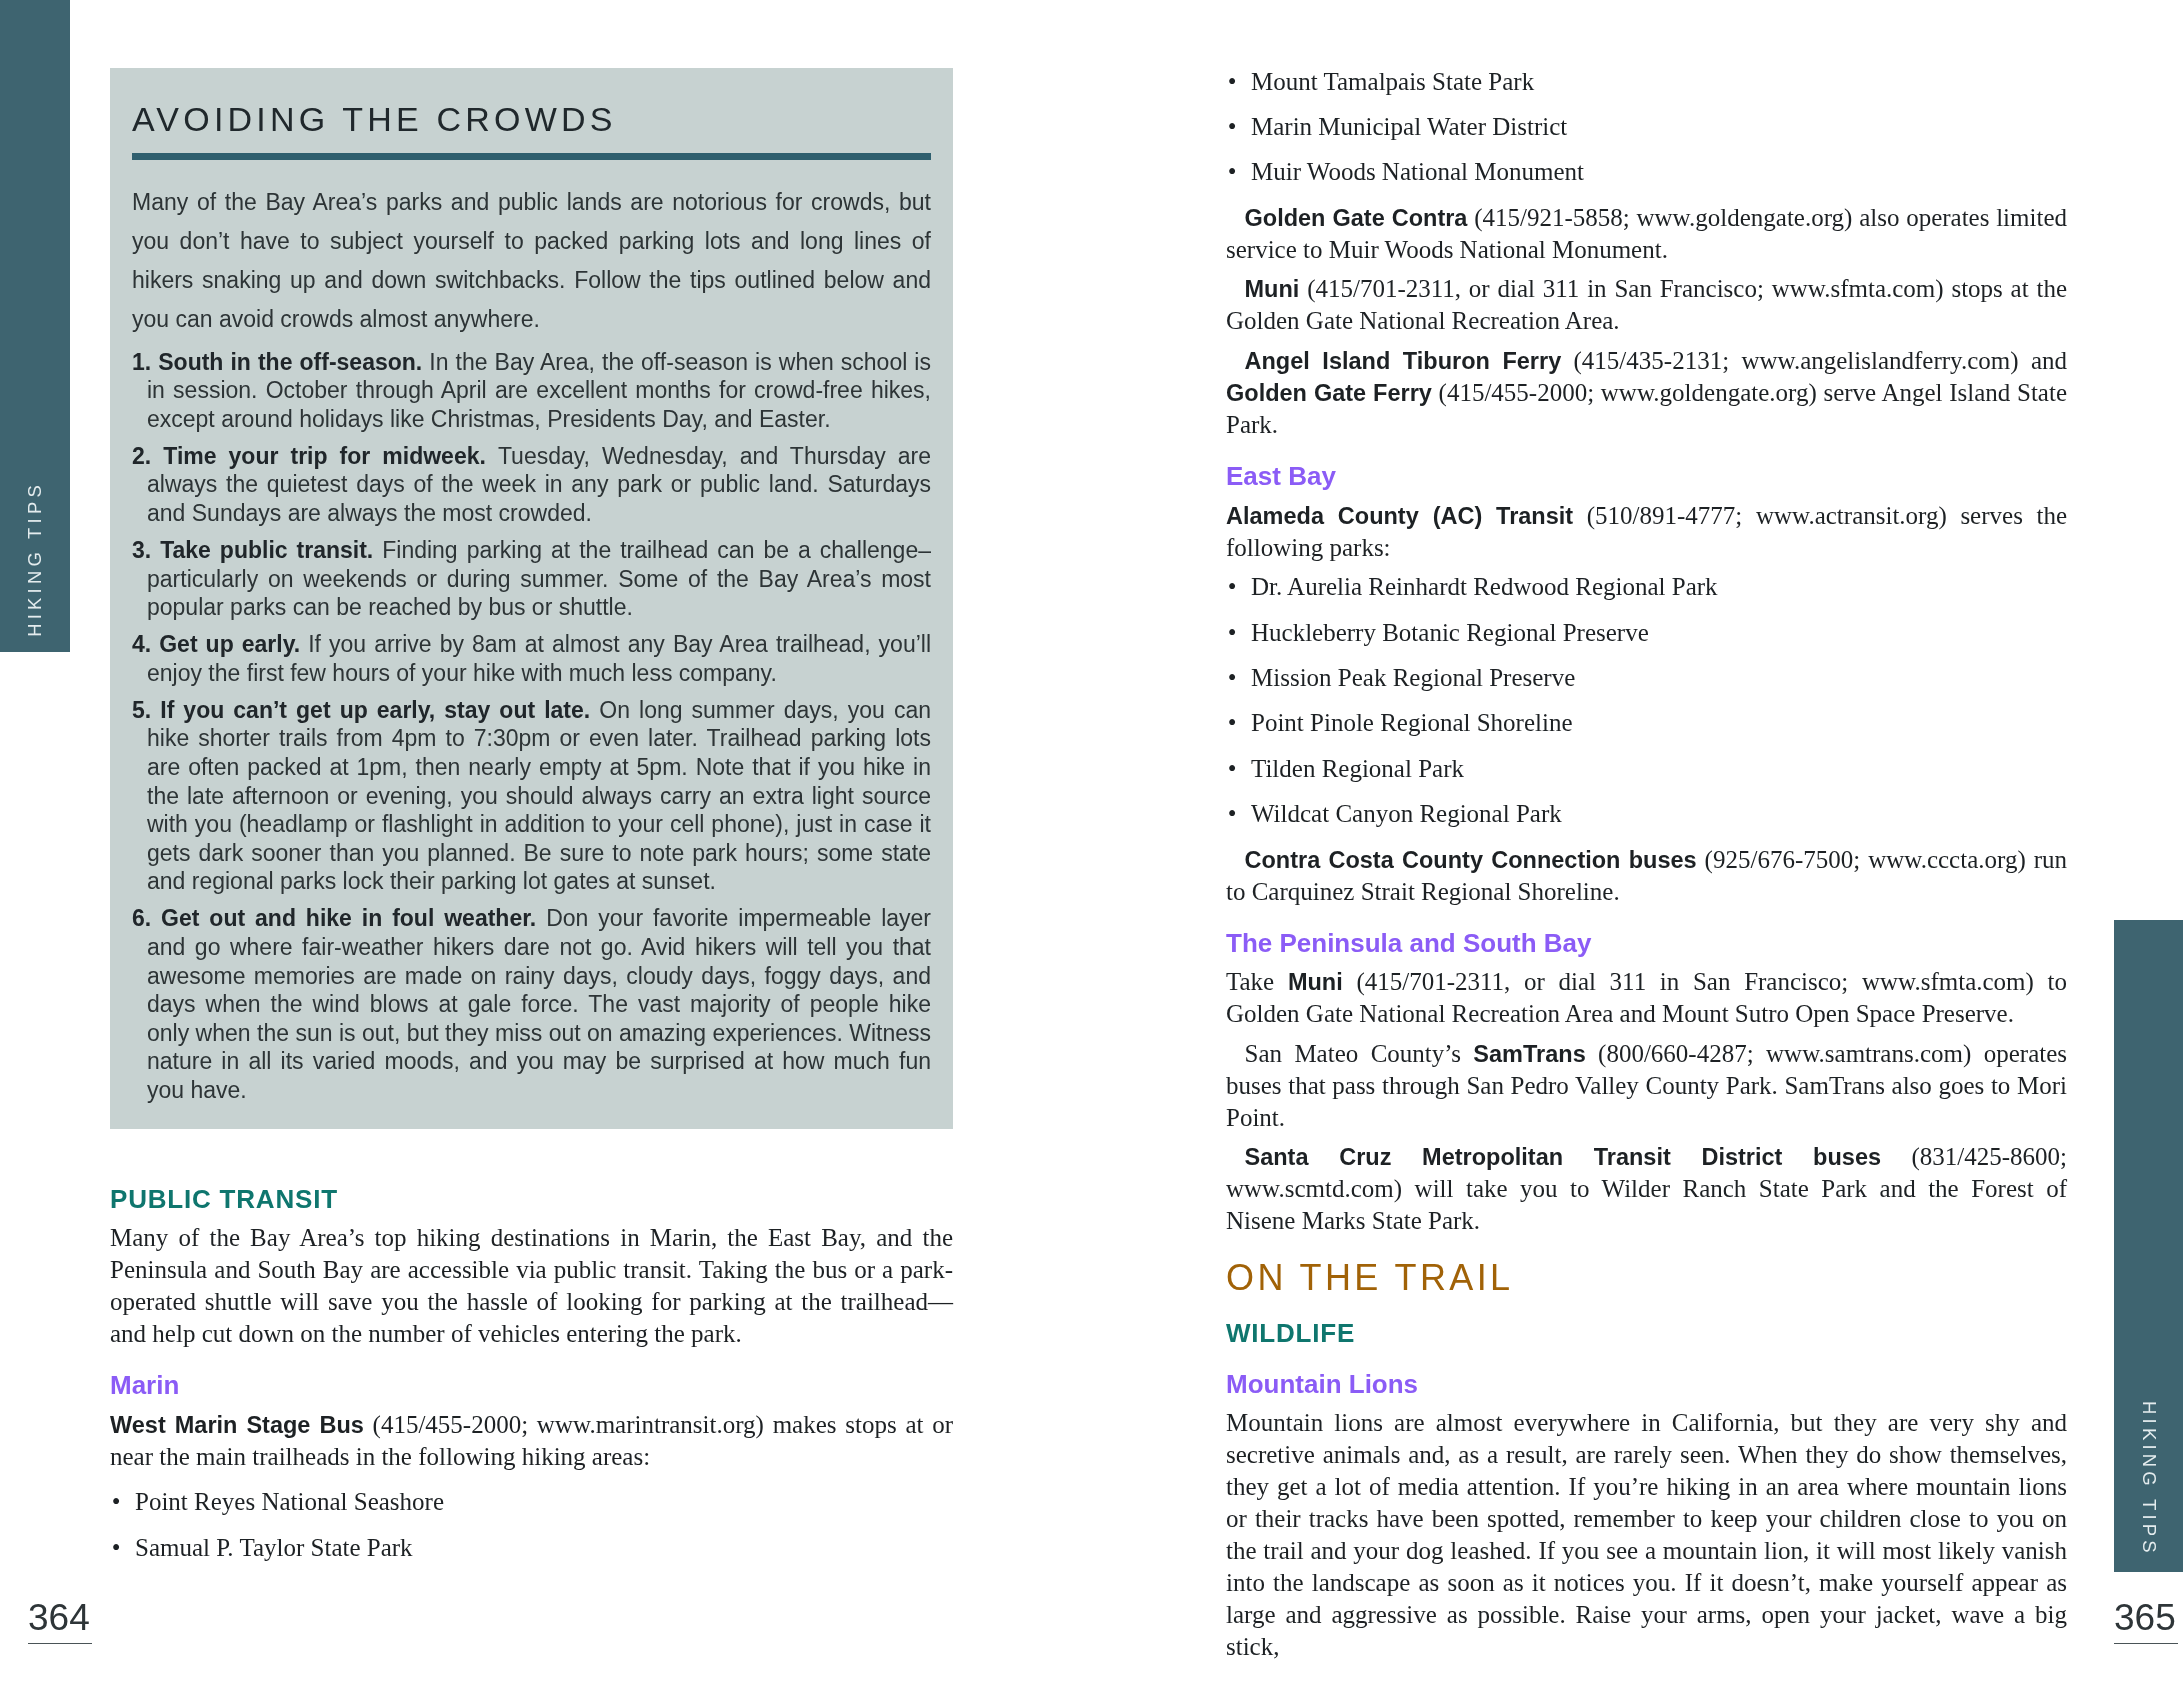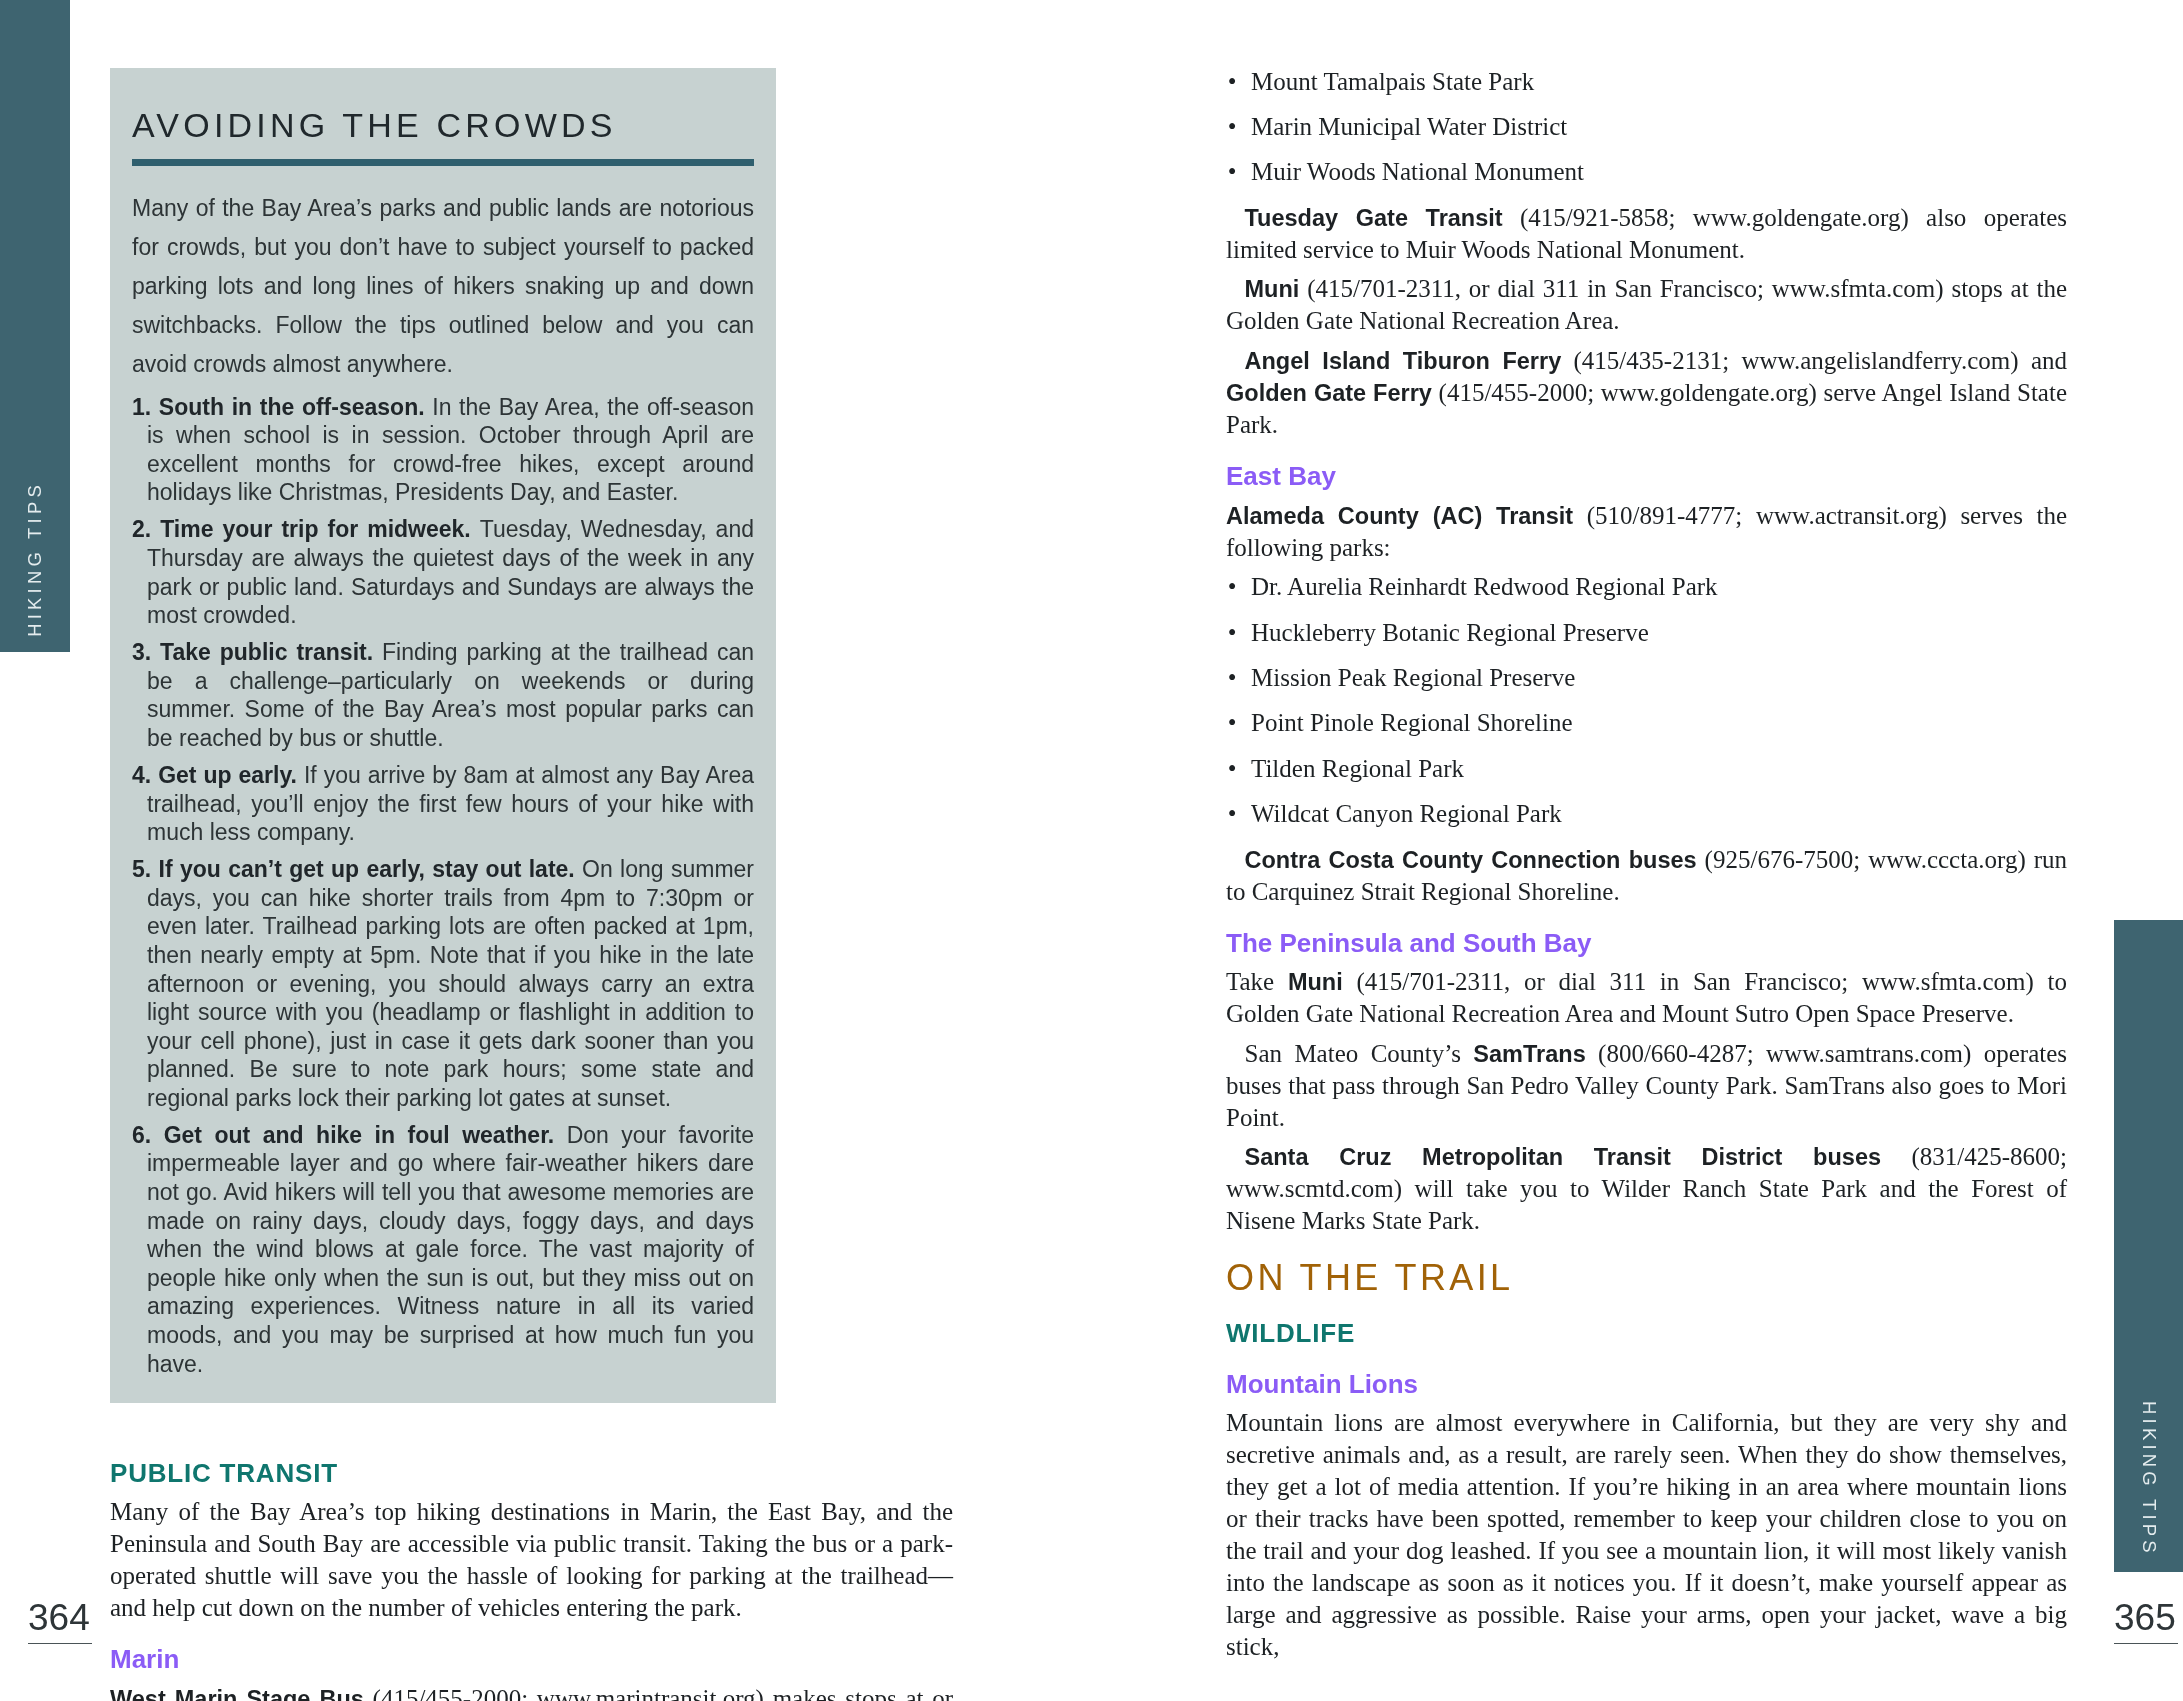--- a/index.html
+++ b/index.html
@@ -17,21 +17,21 @@
   .page-num{position:absolute;font-family:"Liberation Sans",sans-serif;font-size:37px;color:#2e3538;border-bottom:1.7px solid #4a5457;padding:0 2.5px 4.2px 0;}
   .pn-left{left:28px;top:1597px;}
   .pn-right{left:2114px;top:1597px;}
 
   
   .col{position:absolute;}
   .col-left{left:110px;top:68px;width:843px;}
   .col-right{left:1226px;top:59px;width:841px;}
 
   
-  .tipbox{background:#c7d2d1;width:666px;box-sizing:border-box;padding:26px 22px 25px 22px;font-family:"Liberation Sans",sans-serif;color:#2d3436;}
+  .tipbox{background:#c7d2d1;width:843px;box-sizing:border-box;padding:20px 22px 25px 22px;font-family:"Liberation Sans",sans-serif;color:#2d3436;}
   .tipbox-title{font-size:34px;letter-spacing:4.2px;color:#20282c;font-weight:400;margin:11.8px 0 0 0;}
   .tipbox-rule{height:6.7px;background:#2f5f6e;margin:14.3px 0 0 0;}
   .tipbox-intro{font-size:23px;line-height:39px;text-align:justify;margin:23.5px 0 0 0;}
   .box-item{font-size:23px;line-height:28.6px;text-align:justify;margin:8.4px 0 0 0;padding-left:15px;text-indent:-15px;}
   .box-item .num,.box-item .lead{font-weight:700;color:#20262a;}
 
   
   .para{font-size:25px;line-height:32px;color:#1d2124;text-align:justify;margin:0 0 7.6px 0;}
   .para.indent{text-indent:18.5px;}
   .lead-bold{font-family:"Liberation Sans",sans-serif;font-weight:700;font-size:23.5px;color:#1d2124;}
@@ -90,21 +90,21 @@
       </div>
   </div>
 
   <div class="col col-right">
     <div id="right-blocks">
         <div class="bullets">
           <div class="bullet-item"><span class="marker">•</span><span>Mount Tamalpais State Park</span></div>
           <div class="bullet-item"><span class="marker">•</span><span>Marin Municipal Water District</span></div>
           <div class="bullet-item"><span class="marker">•</span><span>Muir Woods National Monument</span></div>
         </div>
-        <p class="para indent"><span class="lead-bold">Tuesday Gate Transit</span><span> (415/921-5858; www.goldengate.org) also operates limited service to Muir Woods National Monument.</span></p>
+        <p class="para indent"><span class="lead-bold">Golden Gate Contra</span><span> (415/921-5858; www.goldengate.org) also operates limited service to Muir Woods National Monument.</span></p>
         <p class="para indent"><span class="lead-bold">Muni</span><span> (415/701-2311, or dial 311 in San Francisco; www.sfmta.com) stops at the Golden Gate National Recreation Area.</span></p>
         <p class="para indent"><span class="lead-bold">Angel Island Tiburon Ferry</span><span> (415/435-2131; www.angelislandferry.com) and </span><span class="lead-bold">Golden Gate Ferry</span><span> (415/455-2000; www.goldengate.org) serve Angel Island State Park.</span></p>
         <div class="h-sub">East Bay</div>
         <p class="para"><span class="lead-bold">Alameda County (AC) Transit</span><span> (510/891-4777; www.actransit.org) serves the following parks:</span></p>
         <div class="bullets">
           <div class="bullet-item"><span class="marker">•</span><span>Dr. Aurelia Reinhardt Redwood Regional Park</span></div>
           <div class="bullet-item"><span class="marker">•</span><span>Huckleberry Botanic Regional Preserve</span></div>
           <div class="bullet-item"><span class="marker">•</span><span>Mission Peak Regional Preserve</span></div>
           <div class="bullet-item"><span class="marker">•</span><span>Point Pinole Regional Shoreline</span></div>
           <div class="bullet-item"><span class="marker">•</span><span>Tilden Regional Park</span></div>

